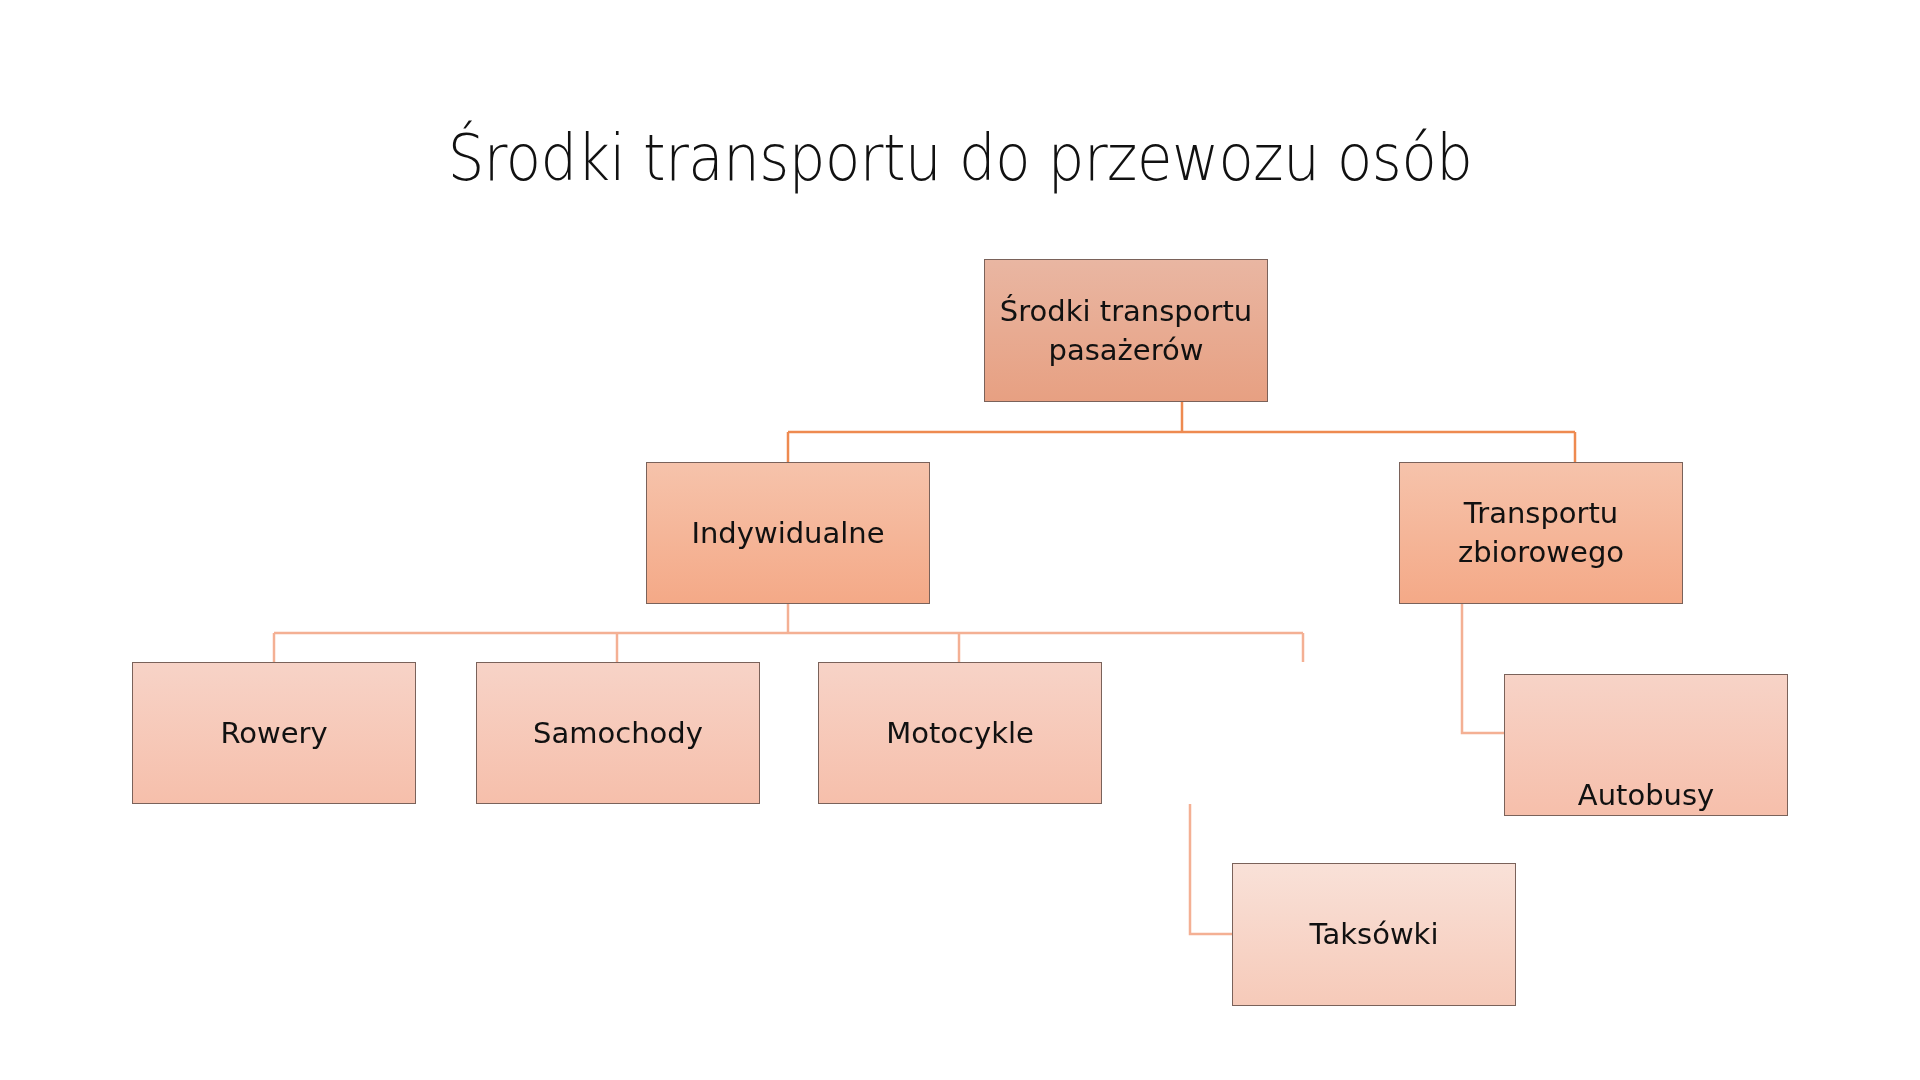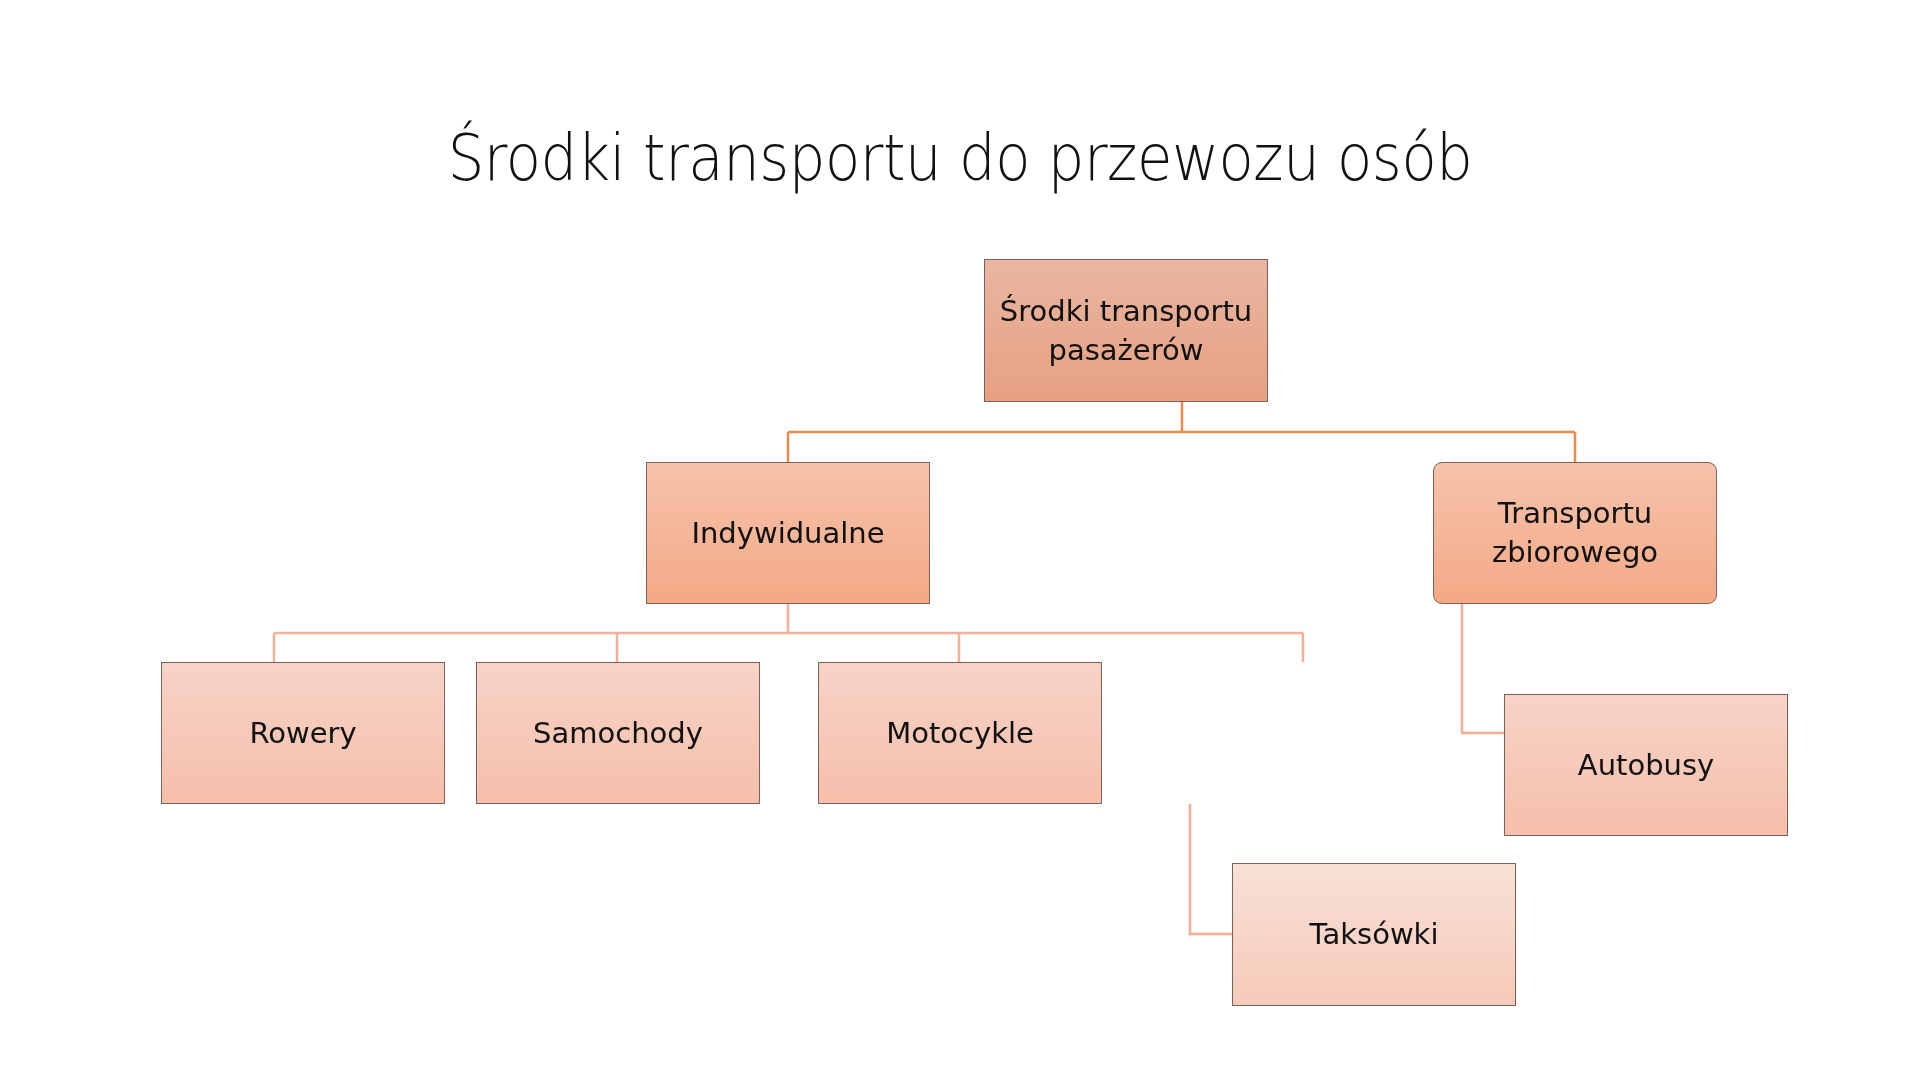--- a/index.html
+++ b/index.html
@@ -95,33 +95,33 @@
     </g>
   </svg>
 
   <div class="node lvl0" style="left:984px; top:259px; width:284px; height:143px;">
     <span>Środki transportu pasażerów</span>
   </div>
 
   <div class="node lvl1" style="left:646px; top:462px;align-items:center;">
     <span>Indywidualne</span>
   </div>
-  <div class="node lvl1" style="left:1433px; top:462px;border-radius:9px;">
+  <div class="node lvl1" style="left:1399px; top:462px;">
     <span style="padding:0 40px;">Transportu zbiorowego</span>
   </div>
 
-  <div class="node lvl2" style="left:132px; top:662px;margin-left:29px;">
+  <div class="node lvl2" style="left:132px; top:662px;">
     <span>Rowery</span>
   </div>
   <div class="node lvl2" style="left:476px; top:662px;">
     <span>Samochody</span>
   </div>
   <div class="node lvl2" style="left:818px; top:662px;">
     <span>Motocykle</span>
   </div>
-  <div class="node lvl2" style="left:1504px; top:694px;">
+  <div class="node lvl2" style="left:1504px; top:674px;align-items:flex-end;">
     <span>Autobusy</span>
   </div>
 
   <div class="node lvl3" style="left:1232px; top:863px; height:143px;justify-content:center;">
     <span>Taksówki</span>
   </div>
 </div>
 
 </body></html>

